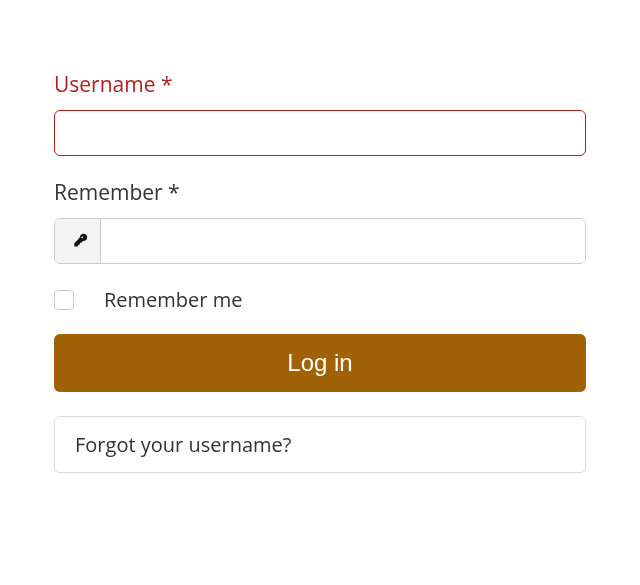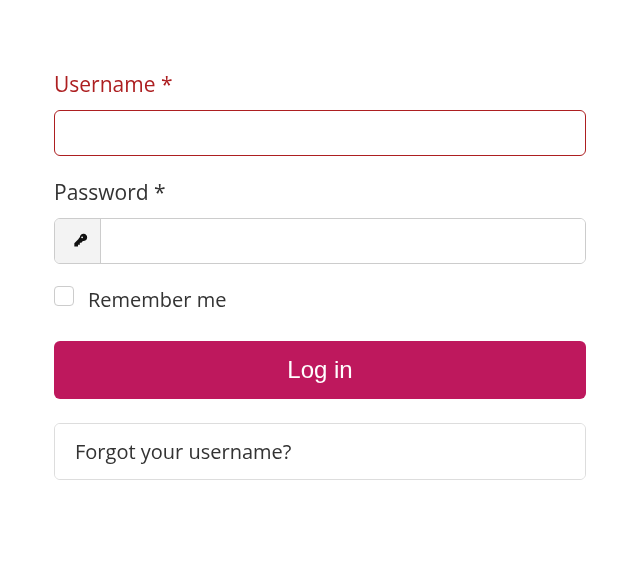--- a/index.html
+++ b/index.html
@@ -53,40 +53,40 @@
   }
   .input-group input {
     flex: 1;
     border: none;
     outline: none;
     font-size: 18px;
     padding: 8px 12px;
   }
   .checkbox-row {
     display: flex;
-    align-items: flex-start;
-    gap: 14px;
-    margin-bottom: 28px;
+    align-items: center;
+    gap: 30px;
+    margin-bottom: 21px;
   }
   .checkbox {
     width: 20px;
     height: 20px;
     border: 1px solid #ccc;
     border-radius: 4px;
     background: #fff;
     cursor: pointer;
   }
   .checkbox-label {
     font-size: 20px;
     color: #333;
   }
   .btn-primary {
     width: 100%;
     height: 58px;
-    background: #be185d;
+    background: #a16207;
     color: #fff;
     border: none;
     border-radius: 6px;
     font-size: 24px;
     cursor: pointer;
     margin-bottom: 24px;
   }
   .link-list {
     border: 1px solid #ddd;
     border-radius: 6px;
@@ -105,21 +105,21 @@
 <body>
 
 <div class="form-wrap">
 
   <div class="form-group">
     <label class="label error">Username *</label>
     <input type="text" class="input error" value="" style="">
   </div>
 
   <div class="form-group">
-    <label class="label">Password *</label>
+    <label class="label">Remember *</label>
     <div class="input-group">
       <span class="addon">
         <svg width="22" height="22" viewBox="0 0 24 24" fill="#111">
           <path d="M14 8a4 4 0 1 1 3.446 3.965L16 13.41V14h-2v2h-2v2H8v-3.59l4.59-4.59A4.02 4.02 0 0 1 14 8zm2.5-1a1 1 0 1 0 0 2 1 1 0 0 0 0-2z"></path>
         </svg>
       </span>
       <input type="password" value="" style="">
     </div>
   </div>
 

